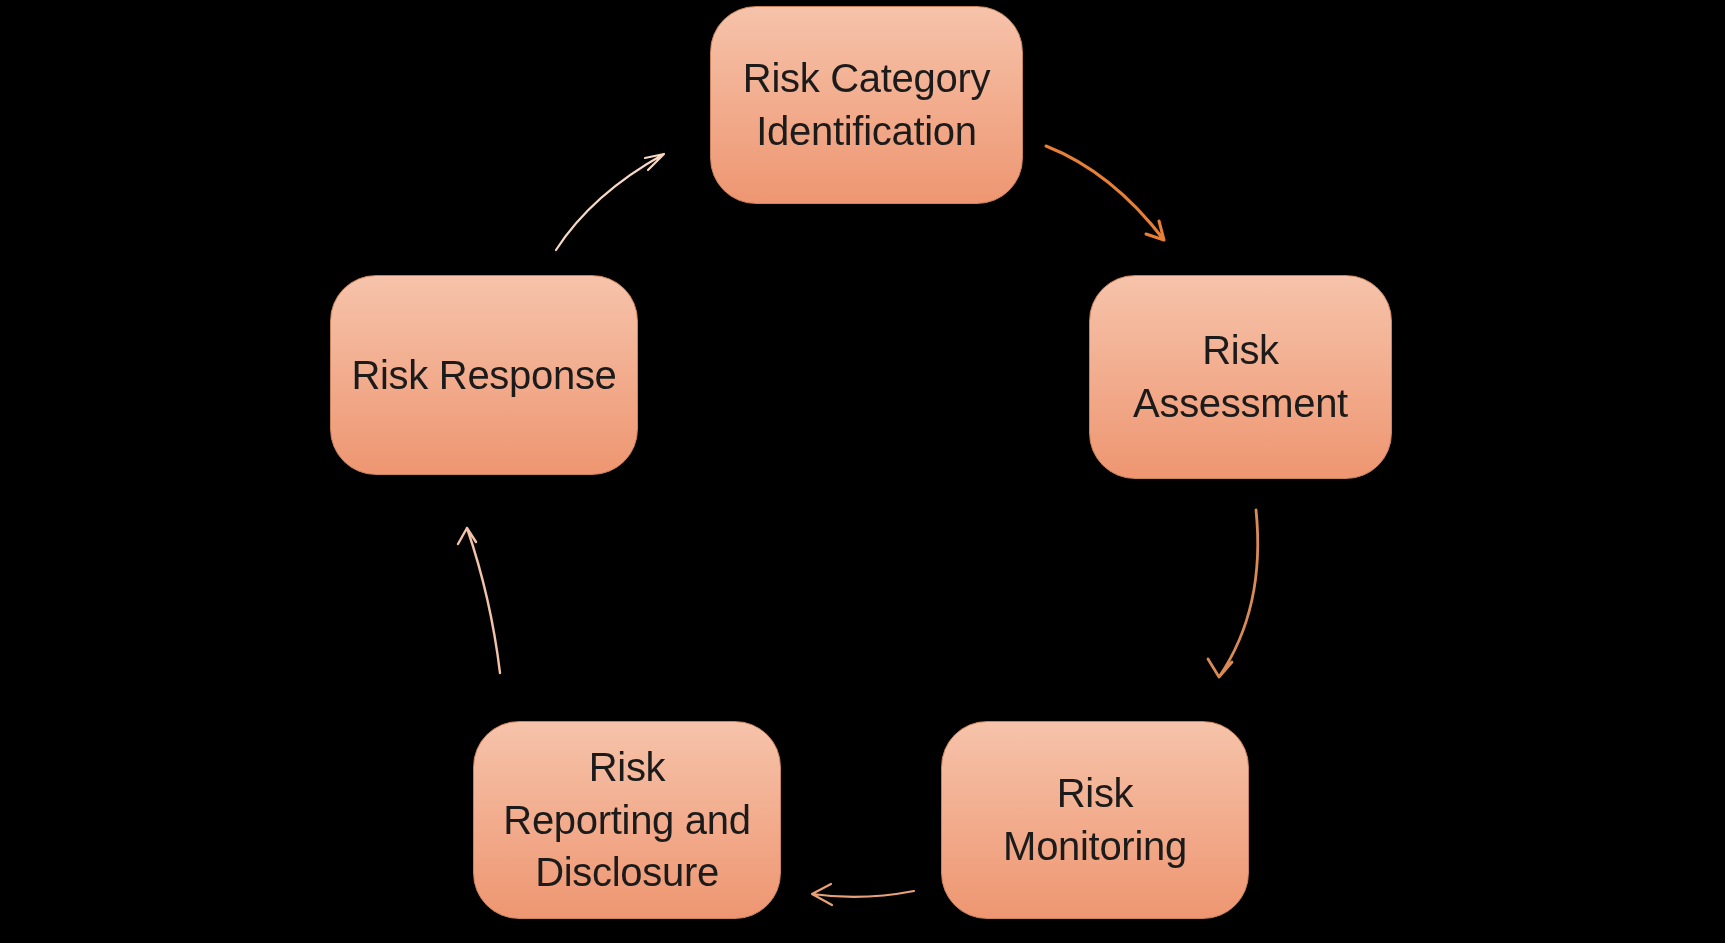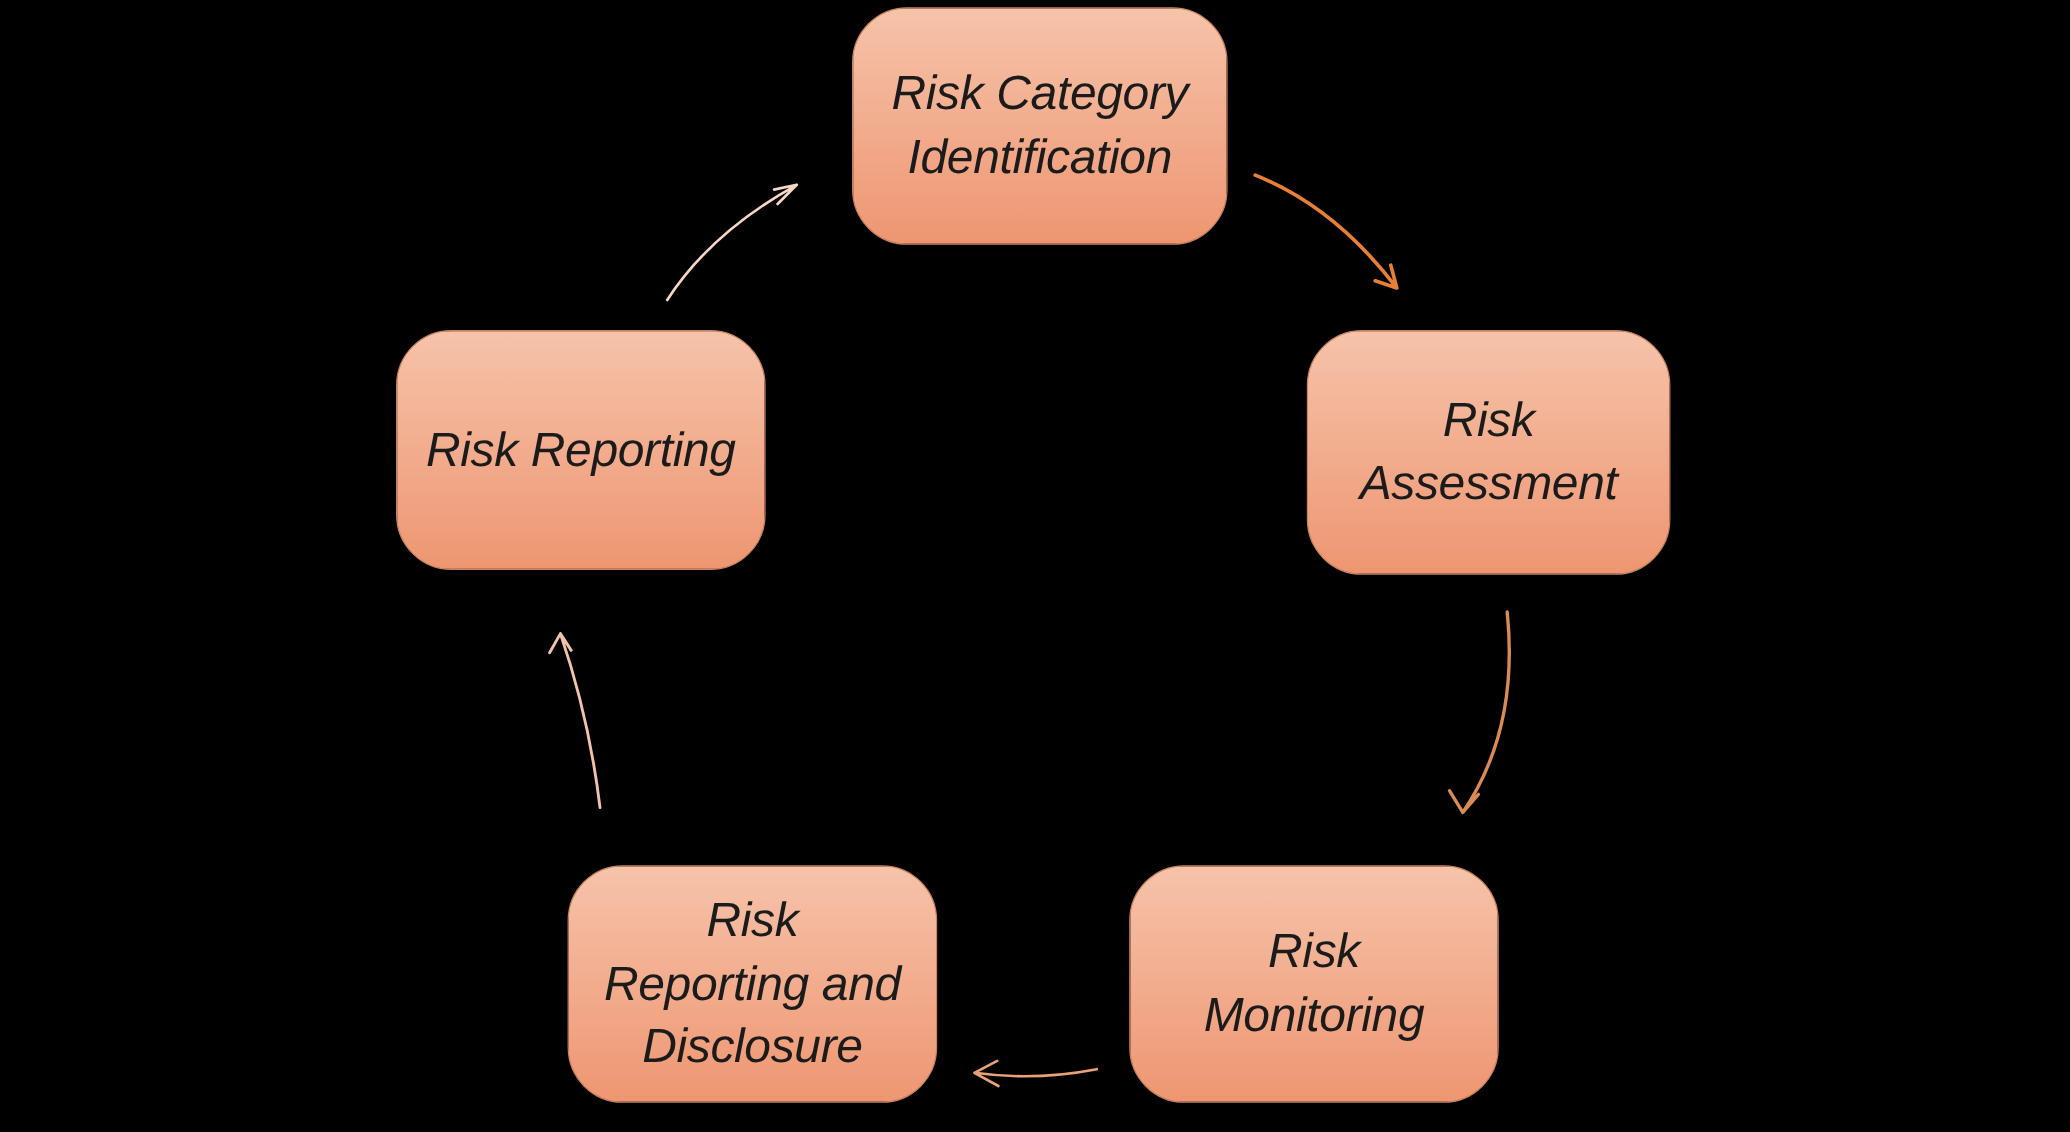--- a/index.html
+++ b/index.html
@@ -38,21 +38,20 @@
     align-items: center;
     justify-content: center;
     text-align: center;
   }
   .node .label {
     color: var(--text, #1B1B1B);
     font-size: 40px;
     line-height: 1.32;
     white-space: pre-line;
     letter-spacing: -0.3px;
-    font-style: italic;
   }
   .node-identification { left: 710px;  top: 6px;   width: 313px; height: 198px; }
   .node-assessment     { left: 1089px; top: 275px; width: 303px; height: 204px; }
   .node-monitoring     { left: 941px;  top: 721px; width: 308px; height: 198px; }
   .node-reporting      { left: 473px;  top: 721px; width: 308px; height: 198px; }
   .node-response       { left: 330px;  top: 275px; width: 308px; height: 200px; }
 </style>
 </head>
 <body>
 
@@ -81,16 +80,16 @@
 Monitoring</span>
   </div>
 
   <div class="node node-reporting">
     <span class="label">Risk
 Reporting and
 Disclosure</span>
   </div>
 
   <div class="node node-response">
-    <span class="label">Risk Reporting</span>
+    <span class="label">Risk Response</span>
   </div>
 
 </div>
 
 </body></html>

